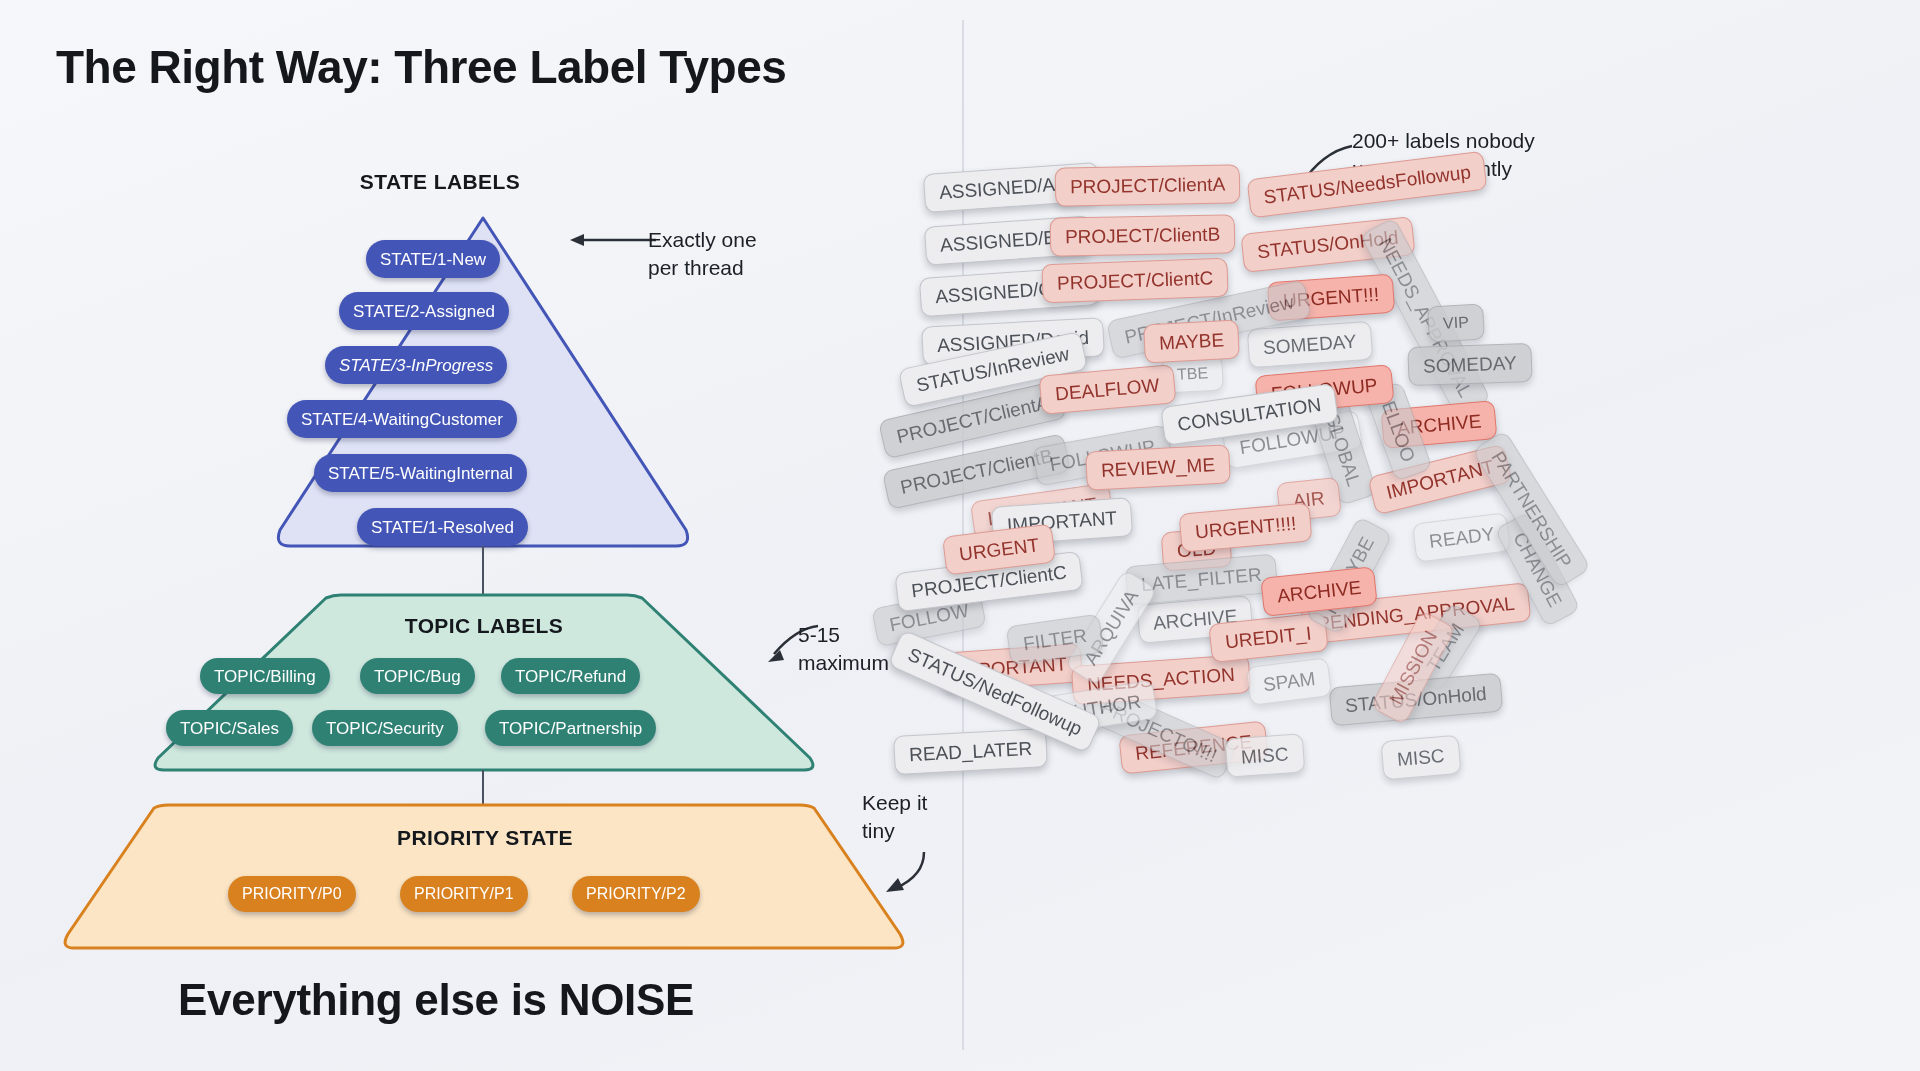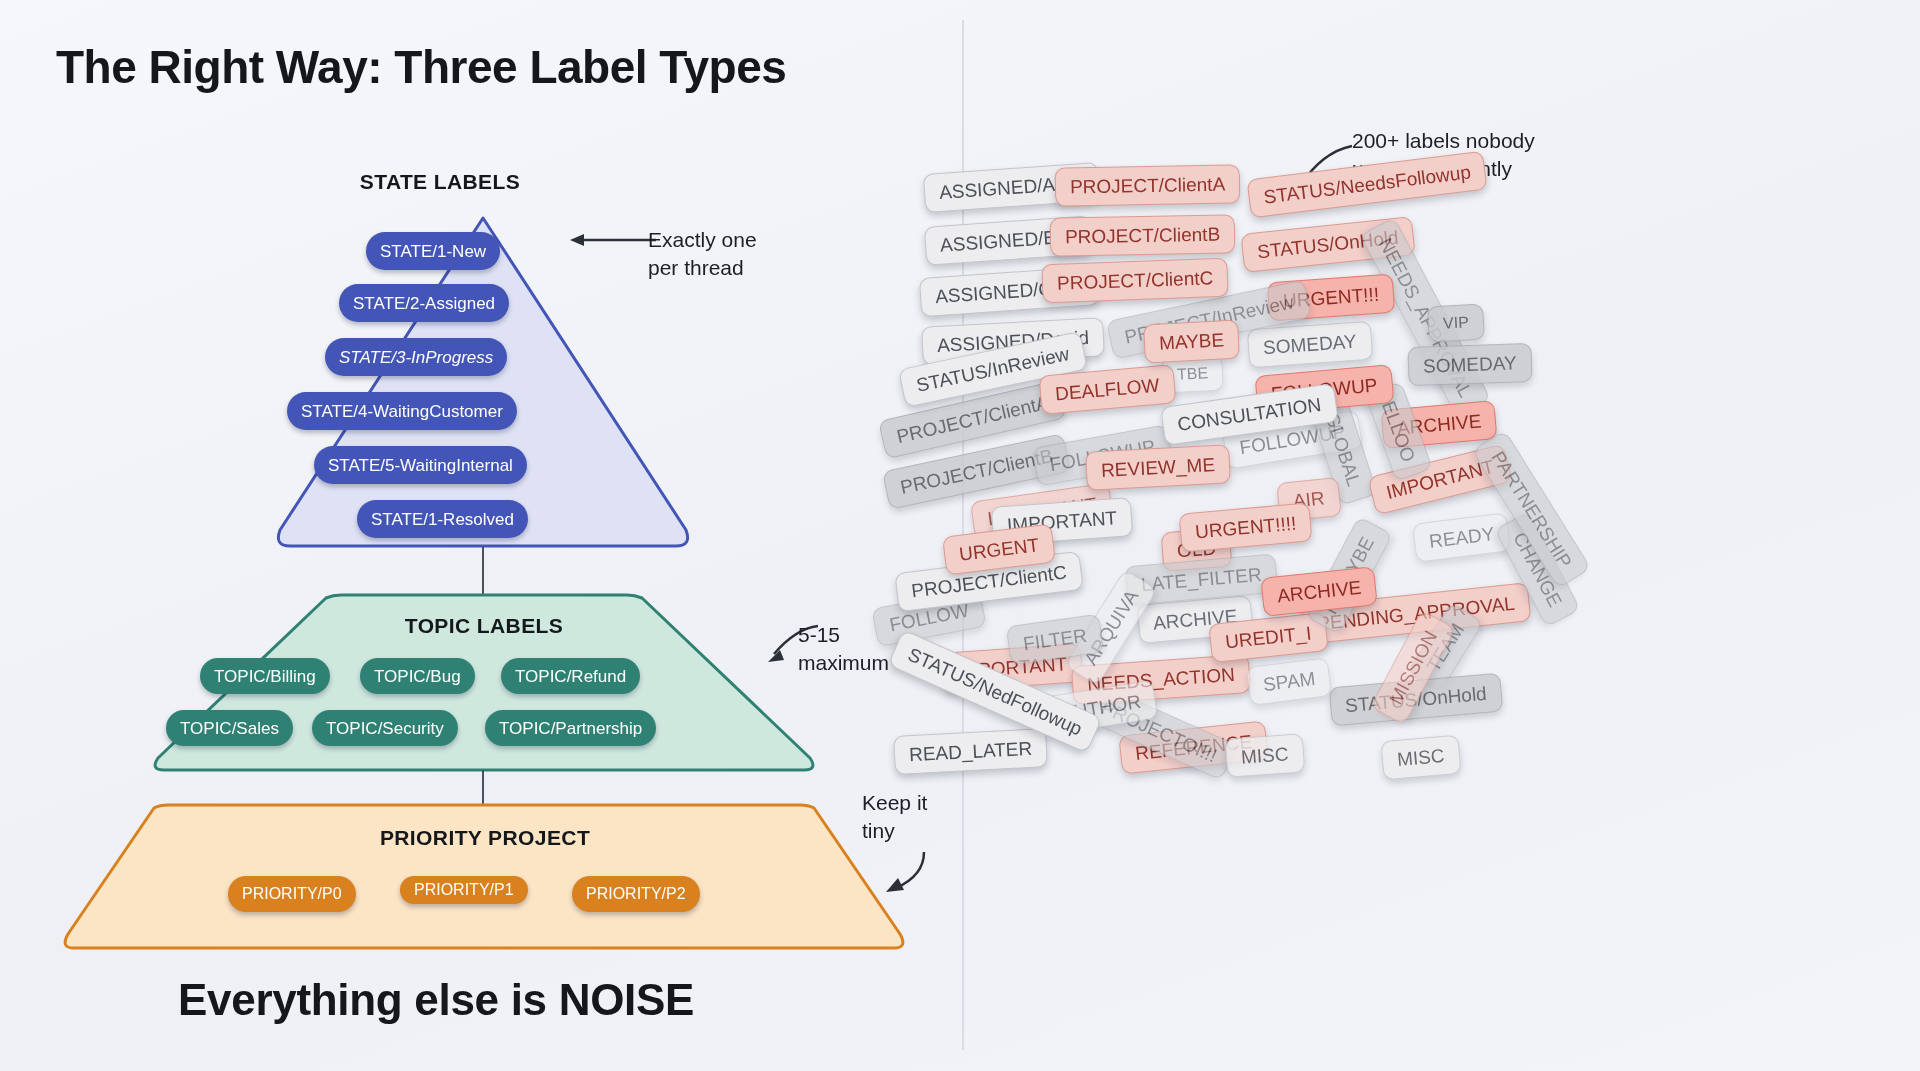--- a/index.html
+++ b/index.html
@@ -68,21 +68,21 @@
     color: #ffffff;
     font-size: 17px;
     line-height: 1;
     display: flex;
     align-items: center;
     justify-content: center;
     white-space: nowrap;
     padding: 0 14px;
     box-shadow: 0 3px 5px rgba(20,30,60,0.28);
   }
-  .pill-state { background: #4355b6; }
+  .pill-state { background: #4355b6; margin-top: 8px; }
   .pill-topic { background: #2f8174; }
   .pill-priority { background: #d9811f; }
 
   .connector {
     position: absolute;
     width: 2px;
     background: #4a5262;
   }
 
   .annot {
@@ -205,23 +205,23 @@
     </div>
 
     <div class="connector" style="left:482px; top:770px; height:42px;"></div>
 
     <div class="tier" style="left:60px; top:802px; width:848px; height:152px;">
       <div class="tier-shape">
         <svg viewBox="0 0 848 152" preserveAspectRatio="none">
           <path d="M94 6 Q 100 3 108 3 L 740 3 Q 748 3 754 6 L 840 132 Q 848 146 834 146 L 14 146 Q 0 146 8 132 Z" fill="#fbe5c4" stroke="#d9811f" stroke-width="3" stroke-linejoin="round"></path>
         </svg>
       </div>
-      <div class="section-caption" style="left:305px; top:24px; width:240px;">PRIORITY PROJECT</div>
+      <div class="section-caption" style="left:305px; top:24px; width:240px;">PRIORITY STATE</div>
       <div class="pill pill-priority" style="left:168px; top:74px; height:36px; font-size:16px;">PRIORITY/P0</div>
-      <div class="pill pill-priority" style="left:340px; top:74px; height:28px; font-size:16px;">PRIORITY/P1</div>
+      <div class="pill pill-priority" style="left:340px; top:74px; height:36px; font-size:16px;">PRIORITY/P1</div>
       <div class="pill pill-priority" style="left:512px; top:74px; height:36px; font-size:16px;">PRIORITY/P2</div>
     </div>
 
     <svg class="arrow-svg" style="left:568px; top:228px;" width="90" height="24">
       <line x1="88" y1="12" x2="14" y2="12" stroke="#2b3038" stroke-width="2.5"></line>
       <polygon points="2,12 16,6 16,18" fill="#2b3038"></polygon>
     </svg>
     <div class="annot" style="left:648px; top:227px;">Exactly one</div>
     <div class="annot" style="left:648px; top:255px;">per thread</div>
 

